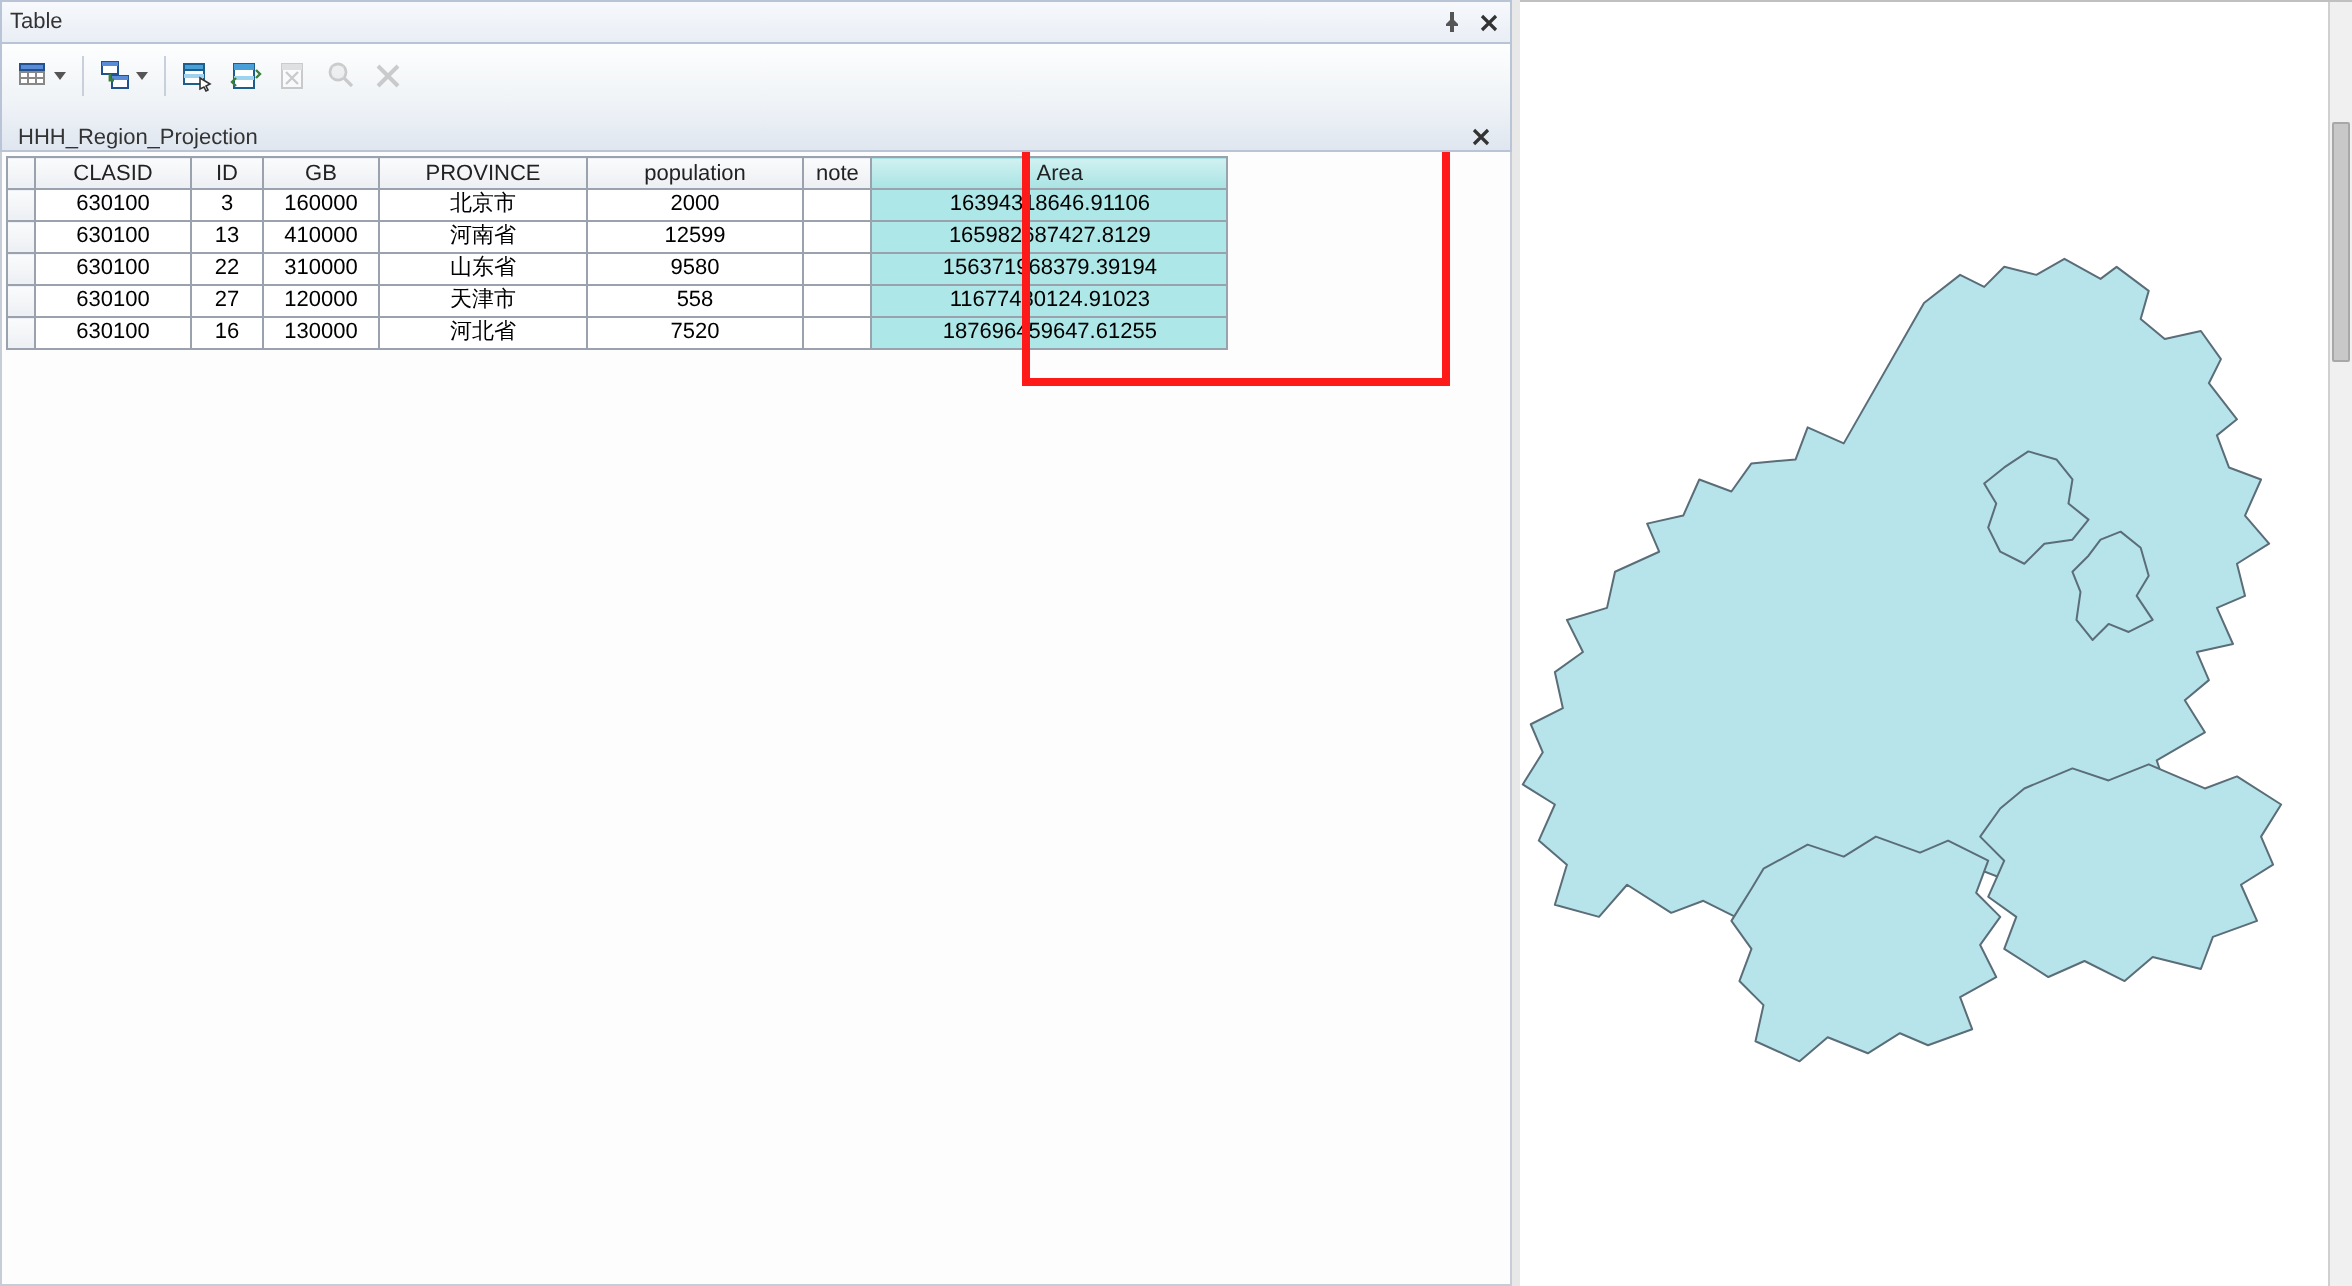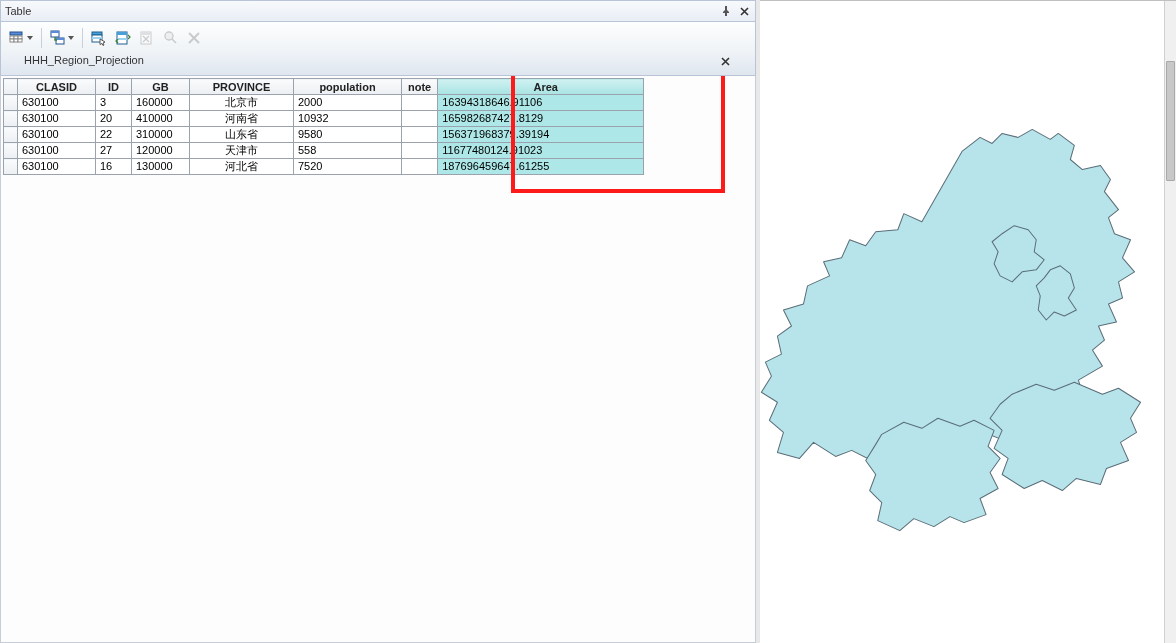--- a/index.html
+++ b/index.html
@@ -15,30 +15,30 @@
 
 
 .toolbar { height: 32px; background: linear-gradient(#fdfefe,#eef2f6); border-left:1px solid #b9c5d6; border-right:1px solid #b9c5d6; display:flex; align-items:center; padding:0 4px; gap:0; }
 .tbtn { height:22px; min-width:22px; display:flex; align-items:center; justify-content:center; padding:0 3px; border:1px solid transparent; border-radius:2px; cursor:pointer; position:relative; }
 .tbtn.disabled { opacity:.4; cursor:default; }
 .drop-arrow { width:7px; height:22px; display:flex; align-items:center; justify-content:center; margin-left:1px; }
 .drop-arrow::after { content:""; border-left:3px solid transparent; border-right:3px solid transparent; border-top:4px solid #555; }
 .sep { width:1px; height:20px; background:#c8d0dc; margin:0 4px; }
 
 
-.subtitle { height: 22px; background: linear-gradient(#eef2f7,#dfe6ef); border:1px solid #b9c5d6; border-top:none; display:flex; align-items:flex-start; padding:0 23px; }
+.subtitle { height: 22px; background: linear-gradient(#eef2f7,#dfe6ef); border:1px solid #b9c5d6; border-top:none; display:flex; align-items:flex-end; padding:0 8px; }
 .subtitle-text { flex:1; color:#333; }
 
 
 .table-wrap { flex:1; background:#fdfdfd; border:1px solid #c7cdd6; border-top:none; position:relative; overflow:hidden; padding:2px 2px 0 2px; }
 table.grid { border-collapse:collapse; font-family: "Courier New", monospace; font-size:11px; }
-table.grid th { background:linear-gradient(#fafbfc,#eceff3); border:1px solid #9aa2ad; padding:1px 6px; font-weight:bold; color:#222; height:16px; }
+table.grid th { background:linear-gradient(#fafbfc,#eceff3); border:1px solid #9aa2ad; padding:1px 6px; font-weight:normal; color:#222; height:16px; }
 table.grid td { border:1px solid #9aa2ad; padding:0 4px; height:15px; line-height:15px; white-space:nowrap; background:#fff; }
 table.grid td.rh { background:linear-gradient(#fafbfc,#eceff3); width:14px; }
-table.grid td.num { text-align:left; }
+table.grid td.num { text-align:center; }
 table.grid td.txt { text-align:center; }
 table.grid th.area, table.grid td.area { background:#aee7e7; }
 table.grid th.area { background:linear-gradient(#d0f1f1,#a9e3e3); }
 
 .highlight-box { position:absolute; border:4px solid #ff1a1a; pointer-events:none; }
 
 
 .map-canvas { position:absolute; left:0; top:0; right:12px; bottom:0; background:#fff; }
 .vscroll { position:absolute; right:0; top:0; width:12px; height:100%; background:#f0f0f0; border-left:1px solid #d0d0d0; }
 .vscroll .thumb { position:absolute; left:1px; right:1px; top:60px; height:120px; background:#c8c8c8; border:1px solid #a8a8a8; border-radius:1px; }
@@ -141,41 +141,41 @@
       <table class="grid">
         <thead>
           <tr>
             <th class="rh" style="width:14px;"></th>
             <th style="width:78px;">CLASID</th>
             <th style="width:36px;">ID</th>
             <th style="width:58px;">GB</th>
             <th style="width:104px;">PROVINCE</th>
             <th style="width:108px;margin-top:22px;">population</th>
             <th style="width:30px;">note</th>
-            <th class="area" style="width:206px;padding-left:16px;">Area</th>
+            <th class="area" style="width:178px;padding-left:16px;">Area</th>
           </tr>
         </thead>
         <tbody id="tbody">
             <tr>
               <td class="rh"></td>
               <td class="num">630100</td>
               <td class="num">3</td>
               <td class="num">160000</td>
               <td class="txt">北京市</td>
               <td class="num">2000</td>
               <td class="txt"></td>
               <td class="num area">16394318646.91106</td>
             </tr>
             <tr>
               <td class="rh"></td>
               <td class="num">630100</td>
-              <td class="num">20</td>
+              <td class="num">13</td>
               <td class="num">410000</td>
               <td class="txt">河南省</td>
-              <td class="num">10932</td>
+              <td class="num">12599</td>
               <td class="txt"></td>
               <td class="num area">165982687427.8129</td>
             </tr>
             <tr>
               <td class="rh"></td>
               <td class="num">630100</td>
               <td class="num">22</td>
               <td class="num">310000</td>
               <td class="txt">山东省</td>
               <td class="num">9580</td>

